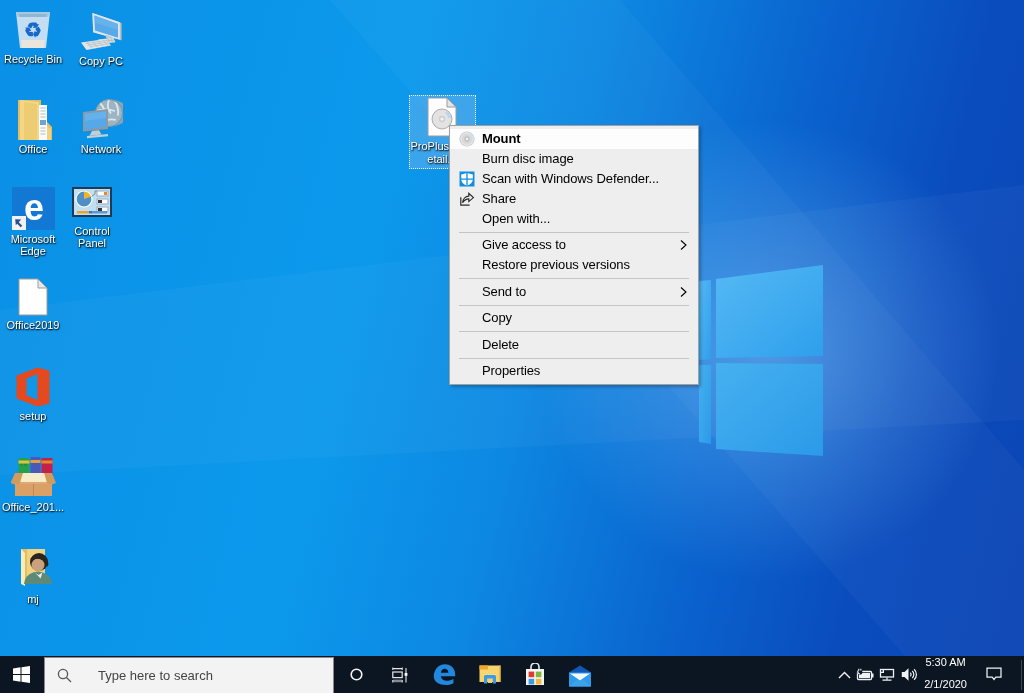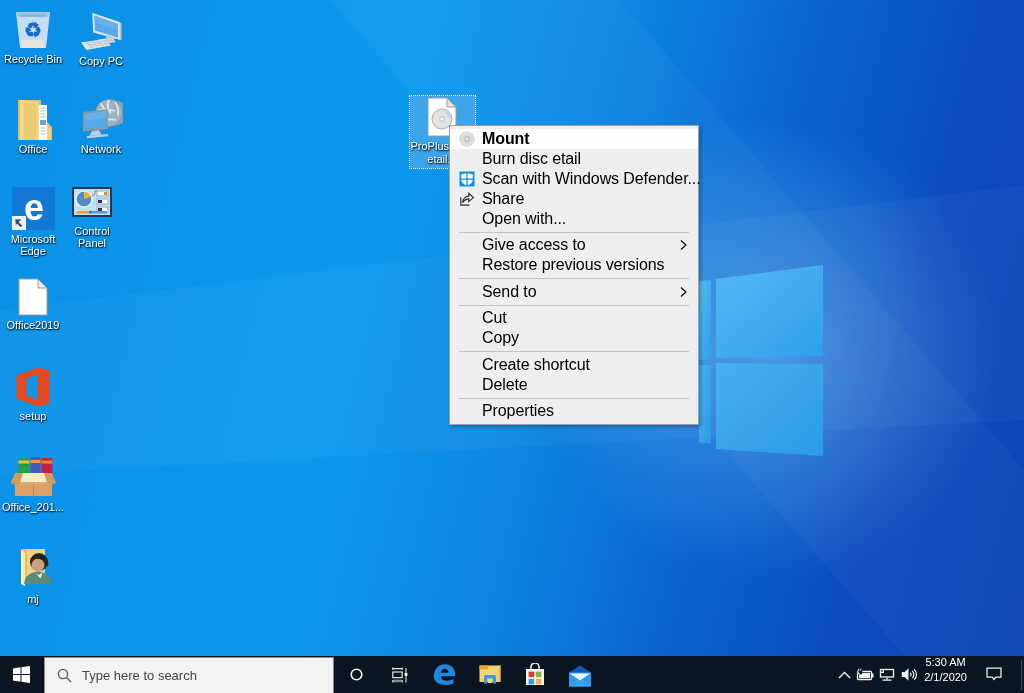--- a/index.html
+++ b/index.html
@@ -10,32 +10,32 @@
     radial-gradient(circle 320px at 768px 350px, rgba(135,208,255,0.45), rgba(135,208,255,0) 72%),
     linear-gradient(104deg, #0a90e6 0%, #0c99ec 36%, #0d88e2 52%, #0a63ce 70%, #0a4cbe 84%, #0b45b4 100%);
 }
 .beam { position:absolute; pointer-events:none; }
 .icon { position:absolute; width:76px; text-align:center; }
 .icon svg { display:block; margin:0 auto; }
 .ilabel { color:#fff; font-size:11px; line-height:12px; margin-top:3px;
   text-shadow: 0 1px 2px rgba(0,0,0,0.85), 1px 1px 1px rgba(0,0,0,0.6); }
 #menu { position:absolute; left:449px; top:125px; width:250px; background:#eeeeee;
   border:1px solid #a0a0a0; box-shadow:2px 2px 3px rgba(0,0,0,0.25);
-  font-size:16px; color:#000; padding:3px 0; letter-spacing:-0.1px; }
+  font-size:13px; color:#000; padding:3px 0; letter-spacing:-0.1px; }
 .mi { height:20px; line-height:20px; padding-left:32px; position:relative; white-space:nowrap; }
 .mi .ic { position:absolute; left:9px; top:2px; width:16px; height:16px; }
 .sep { height:1px; background:#c4c4c4; margin:2.8px 9px 2.7px 9px; }
 .arrow { position:absolute; right:9px; top:4px; }
 #taskbar { position:absolute; left:0; top:656px; width:1024px; height:37px; background:#0c1622; }
 .tbi { position:absolute; top:656px; height:37px; display:flex; align-items:center; justify-content:center; }
 #searchbox { position:absolute; left:44px; top:657px; width:290px; height:36px; background:#f3f3f3;
   border:1px solid #8a8a8a; border-bottom:none; display:flex; align-items:center; }
-#searchbox span { color:#444; font-size:13px; margin-left:10px; }
+#searchbox span { color:#444; font-size:13px; margin-left:26px; }
 #clock { position:absolute; right:57px; top:656px; height:37px; color:#fff; font-size:11px;
-  display:flex; flex-direction:column; align-items:center; justify-content:flex-start; line-height:15px; transform:translateY(-1px); }
+  display:flex; flex-direction:column; align-items:center; justify-content:space-between; line-height:15px; transform:translateY(-1px); }
 </style>
 </head>
 <body>
 <div id="desktop">
   <svg class="beam" width="1024" height="656" viewBox="0 0 1024 656" style="left:0;top:0">
     <defs>
       <linearGradient id="pg" x1="0" y1="0" x2="1" y2="1">
         <stop offset="0" stop-color="#55b9f4"></stop>
           <stop offset="1" stop-color="#2e9fec"></stop>
       </linearGradient>
@@ -202,21 +202,21 @@
     <svg class="ic" viewBox="0 0 16 16">
         <circle cx="8" cy="8" r="7.6" fill="#c6c6c6"></circle>
         <circle cx="8" cy="8" r="6.9" fill="#e2e2e2"></circle>
         <circle cx="8" cy="8" r="5" fill="#d8d8d8"></circle>
         <circle cx="8" cy="8" r="2.7" fill="#c0c0c0"></circle>
         <circle cx="8" cy="8" r="1.3" fill="#f2f2f2"></circle>
         <path d="M12.2,2.6 a7.3,7.3 0 0 1 3.2,5.4 l-2.6,0 a4.7,4.7 0 0 0 -2.1,-3.7 Z" fill="#cbe2f2"></path>
       </svg>
     Mount
   </div>
-  <div class="mi">Burn disc etail</div>
+  <div class="mi">Burn disc image</div>
   <div class="mi">
     <svg class="ic" viewBox="0 0 16 16">
         <rect x="0.5" y="0.5" width="15" height="15" fill="#0f8ee2"></rect>
         <path d="M8,2 L13.8,3.6 L13.8,8.2 Q13.8,12.6 8,14.4 Q2.2,12.6 2.2,8.2 L2.2,3.6 Z" fill="#fff"></path>
         <path d="M8,1.8 L8,14.6 M2,8.1 L14,8.1" stroke="#0f8ee2" stroke-width="1.3"></path>
       </svg>
     Scan with Windows Defender...
   </div>
   <div class="mi">
     <svg class="ic" viewBox="0 0 16 16">
@@ -233,24 +233,22 @@
       </svg>
   </div>
   <div class="mi">Restore previous versions</div>
   <div class="sep"></div>
   <div class="mi">Send to
     <svg class="arrow" width="12" height="12" viewBox="0 0 12 12">
         <path d="M4,1.5 L9,6 L4,10.5" stroke="#000" stroke-width="1.1" fill="none"></path>
       </svg>
   </div>
   <div class="sep"></div>
-  <div class="mi">Cut</div>
   <div class="mi">Copy</div>
   <div class="sep"></div>
-  <div class="mi">Create shortcut</div>
   <div class="mi">Delete</div>
   <div class="sep"></div>
   <div class="mi">Properties</div>
 </div>
 
 <div id="taskbar"></div>
 <div class="tbi" style="left:6px;width:30px;">
   <svg width="17" height="17" viewBox="0 0 17 17">
     <polygon points="0,2.5 7.5,1.3 7.5,8 0,8" fill="#fff"></polygon>
     <polygon points="8.5,1.2 17,0 17,8 8.5,8" fill="#fff"></polygon>

